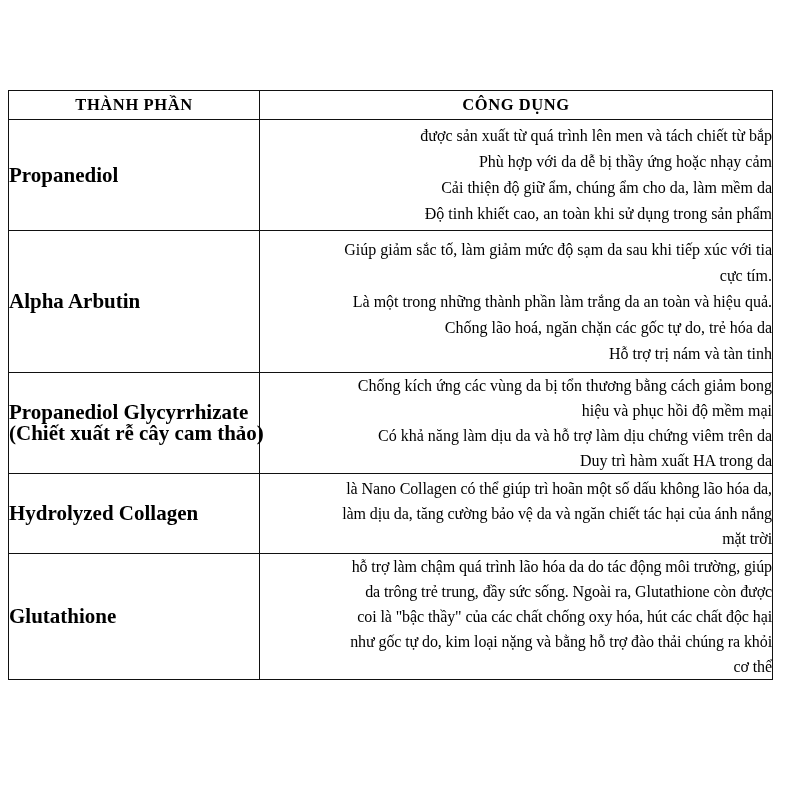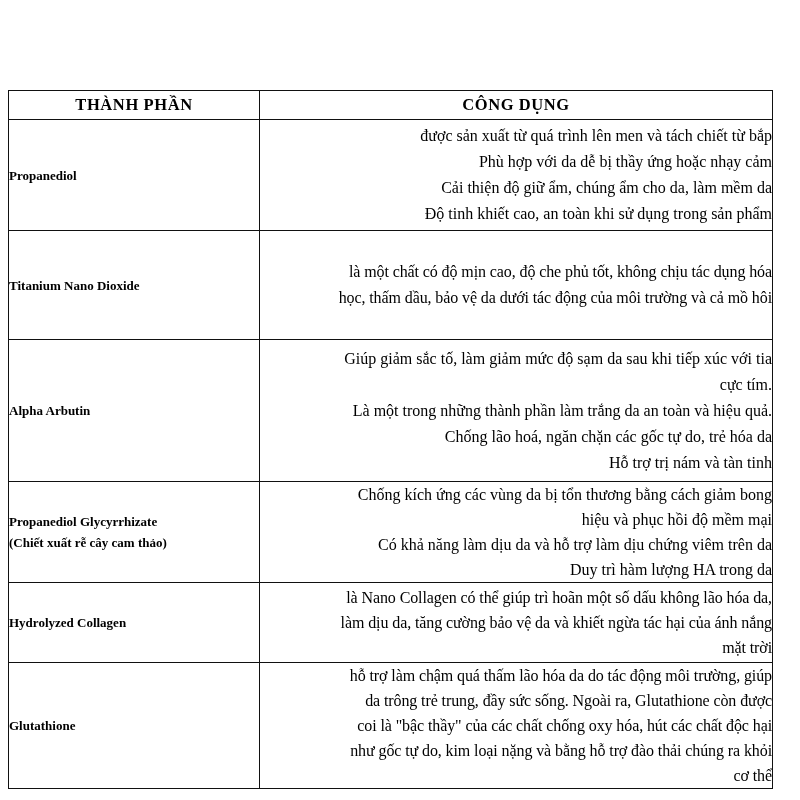--- a/index.html
+++ b/index.html
@@ -52,21 +52,21 @@
     font-weight: bold;
     font-size: 16.5px;
     letter-spacing: 0.6px;
     line-height: 26px;
     white-space: nowrap;
   }
 
   
   .name-cell {
     font-weight: bold;
-    font-size: 13px;
+    font-size: 21px;
     line-height: 21px;
     padding: 4px 6px 4px 7px;
     vertical-align: middle;
     text-align: left;
   }
   .name-cell .name-line { display: block; white-space: nowrap; }
 
   
   .use-cell {
     font-size: 16px;
@@ -118,29 +118,20 @@
           <span class="name-line">Propanediol</span>
         </td>
         <td class="use-cell">
           <span class="use-line">được sản xuất từ quá trình lên men và tách chiết từ bắp</span>
           <span class="use-line">Phù hợp với da dễ bị thầy ứng hoặc nhạy cảm</span>
           <span class="use-line">Cải thiện độ giữ ẩm, chúng ẩm cho da, làm mềm da</span>
           <span class="use-line">Độ tinh khiết cao, an toàn khi sử dụng trong sản phẩm</span>
         </td>
       </tr>
 
-      <tr class="row-titanium">
-        <td class="name-cell">
-          <span class="name-line">Titanium Nano Dioxide</span>
-        </td>
-        <td class="use-cell">
-          <span class="use-line">là một chất có độ mịn cao, độ che phủ tốt, không chịu tác dụng hóa</span>
-          <span class="use-line">học, thấm dầu, bảo vệ da dưới tác động của môi trường và cả mồ hôi</span>
-        </td>
-      </tr>
 
       <tr class="row-arbutin">
         <td class="name-cell">
           <span class="name-line">Alpha Arbutin</span>
         </td>
         <td class="use-cell">
           <span class="use-line">Giúp giảm sắc tố, làm giảm mức độ sạm da sau khi tiếp xúc với tia</span>
           <span class="use-line">cực tím.</span>
           <span class="use-line">Là một trong những thành phần làm trắng da an toàn và hiệu quả.</span>
           <span class="use-line">Chống lão hoá, ngăn chặn các gốc tự do, trẻ hóa da</span>
@@ -150,41 +141,41 @@
 
       <tr class="row-dipotassium">
         <td class="name-cell">
           <span class="name-line">Propanediol Glycyrrhizate</span>
           <span class="name-line">(Chiết xuất rễ cây cam thảo)</span>
         </td>
         <td class="use-cell">
           <span class="use-line">Chống kích ứng các vùng da bị tổn thương bằng cách giảm bong</span>
           <span class="use-line">hiệu và phục hồi độ mềm mại</span>
           <span class="use-line">Có khả năng làm dịu da và hỗ trợ làm dịu chứng viêm trên da</span>
-          <span class="use-line">Duy trì hàm lượng HA trong da</span>
+          <span class="use-line">Duy trì hàm xuất HA trong da</span>
         </td>
       </tr>
 
       <tr class="row-collagen">
         <td class="name-cell">
           <span class="name-line">Hydrolyzed Collagen</span>
         </td>
         <td class="use-cell">
           <span class="use-line">là Nano Collagen có thể giúp trì hoãn một số dấu không lão hóa da,</span>
-          <span class="use-line">làm dịu da, tăng cường bảo vệ da và khiết ngừa tác hại của ánh nắng</span>
+          <span class="use-line">làm dịu da, tăng cường bảo vệ da và ngăn chiết tác hại của ánh nắng</span>
           <span class="use-line">mặt trời</span>
         </td>
       </tr>
 
       <tr class="row-glutathione">
         <td class="name-cell">
           <span class="name-line">Glutathione</span>
         </td>
         <td class="use-cell">
-          <span class="use-line">hỗ trợ làm chậm quá thấm lão hóa da do tác động môi trường, giúp</span>
+          <span class="use-line">hỗ trợ làm chậm quá trình lão hóa da do tác động môi trường, giúp</span>
           <span class="use-line">da trông trẻ trung, đầy sức sống. Ngoài ra, Glutathione  còn được</span>
           <span class="use-line">coi là "bậc thầy" của các chất chống oxy hóa, hút các chất độc hại</span>
           <span class="use-line">như gốc tự do, kim loại nặng và bằng hỗ trợ đào thải chúng ra khỏi</span>
           <span class="use-line">cơ thể</span>
         </td>
       </tr>
 
     </tbody>
   </table>
 </div>

